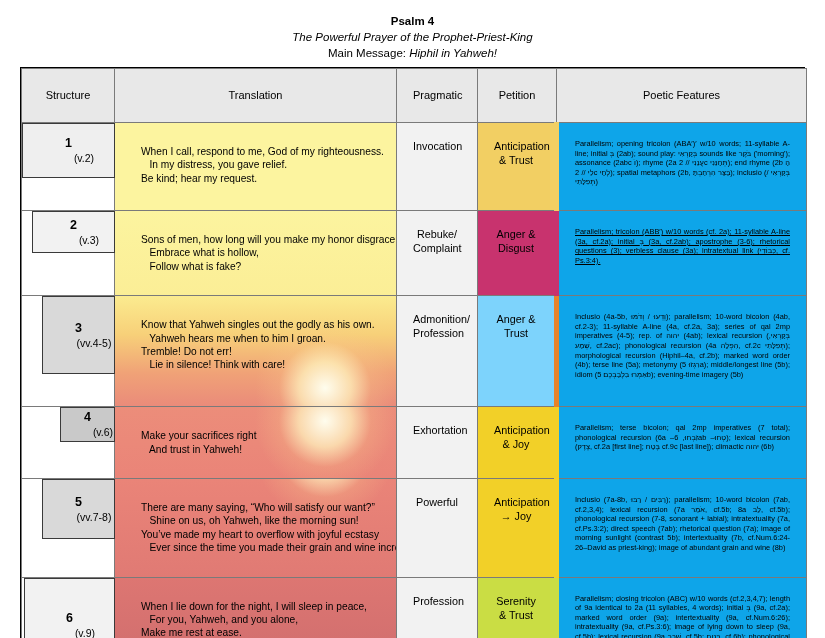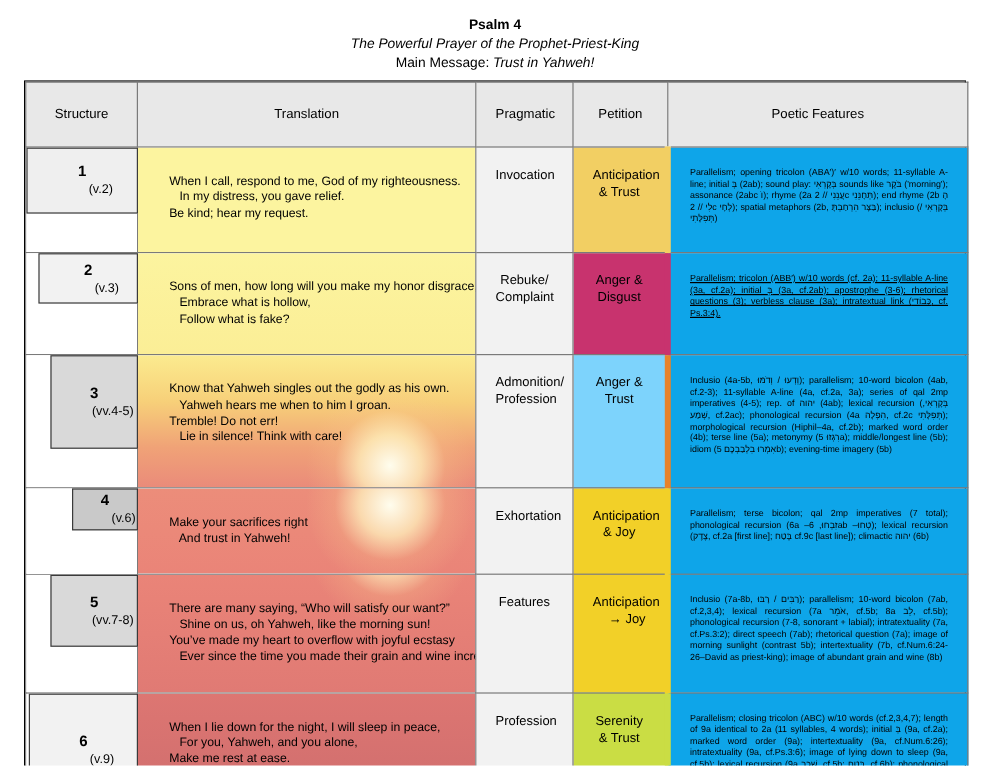--- a/index.html
+++ b/index.html
@@ -150,21 +150,21 @@
   .last-row td { border-bottom: 1.6px solid #000; }
 </style>
 </head>
 <body>
 
 <div class="page">
 
   <div class="titles">
     <div class="title-main">Psalm 4</div>
     <div class="title-sub">The Powerful Prayer of the Prophet-Priest-King</div>
-    <div class="title-msg"><span>Main Message: </span><i>Trust in Yahweh!</i></div>
+    <div class="title-msg"><span>Main Message: </span><i>Hiphil in Yahweh!</i></div>
   </div>
 
   <div class="tbl-wrap">
   <table class="matrix">
     <colgroup>
       <col class="c-structure">
           <col class="c-translation">
           <col class="c-pragmatic">
           <col class="c-emotional">
           <col class="c-poetic">
@@ -257,22 +257,22 @@
               </div>
             </td>
             <td class="translation">
               <div class="sun-bg" style="background:linear-gradient(to bottom,#ea8478,#e07a74);"></div>
               <div class="sun-bg" style="background:radial-gradient(circle at 210px -28px, rgba(255,255,240,0.98) 0px, rgba(255,243,190,0.75) 26px, rgba(250,200,140,0.25) 46px, rgba(0,0,0,0) 70px);"></div>
               <div class="trans-inner">There are many saying, “Who will satisfy our want?”
    Shine on us, oh Yahweh, like the morning sun!
 You’ve made my heart to overflow with joyful ecstasy
    Ever since the time you made their grain and wine increase.</div>
             </td>
-            <td class="pragmatic"><span>Features</span></td>
-            <td class="emotional" style="background: rgb(242, 208, 40); text-align: right;"><span>Anticipation → Joy</span></td>
+            <td class="pragmatic"><span>Powerful</span></td>
+            <td class="emotional" style="background: rgb(242, 208, 40);"><span>Anticipation → Joy</span></td>
             <td class="poetic" style="border-left: 5px solid rgb(242, 208, 40);"><span>Inclusio (7a-8b, רַבִּים / רָבּוּ); parallelism; 10-word bicolon (7ab, cf.2,3,4); lexical recursion (7a אֹמֵר, cf.5b; 8a לֵב, cf.5b); phonological recursion (7-8, sonorant + labial); intratextuality (7a, cf.Ps.3:2); direct speech (7ab); rhetorical question (7a); image of morning sunlight (contrast 5b); intertextuality (7b, cf.Num.6:24-26–David as priest-king); image of abundant grain and wine (8b)</span></td>
           </tr>
           <tr class="last-row">
             <td class="structure" style="height: 95px;">
               <div class="step" style="left:2px;width:91px;top:0;height:95px;background:#f2f2f2;">
                 <div class="num">6</div>
                 <div class="vs">(v.9)</div>
               </div>
             </td>
             <td class="translation">

